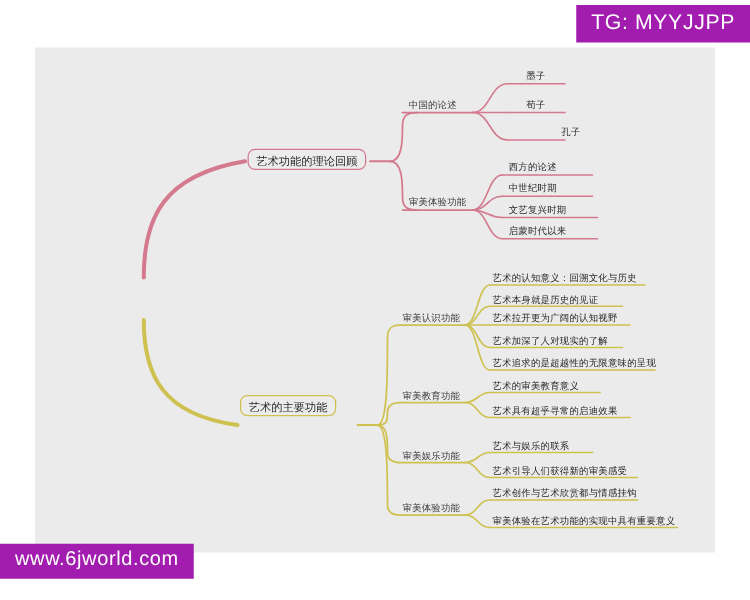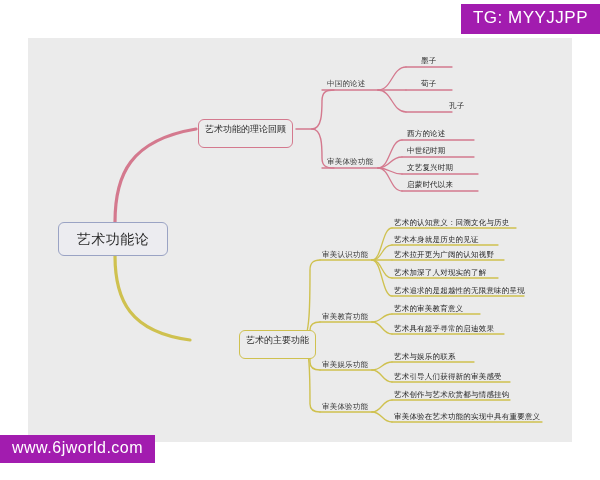--- a/index.html
+++ b/index.html
@@ -58,33 +58,32 @@
     text-align: center;
     letter-spacing: 0.5px;
   }
   .branch-node {
     border-radius: 6px;
     font-size: 9px;
     text-align: center;
     background: #ececec;
     color: #2b2b2b;
     padding: 0 6px;
-    height: 29px;
+    height: 17px;
     line-height: 18px;
   }
   .branch-red {
     left: 198px;
     top: 119px;
     border: 1px solid #d4798e;
   }
   .branch-yellow {
     left: 192px;
-    top: 330px;
+    top: 316px;
     border: 1px solid #cfc14f;
-    margin-left: 47px;
   }
 
   
   .mid-label {
     position: absolute;
     font-size: 7.5px;
     color: #3a3a3a;
     white-space: nowrap;
     letter-spacing: 0.2px;
   }
@@ -185,21 +184,20 @@
     <path d="M 392 362 L 474 362" fill="none" stroke="#cfc14f" stroke-width="1.3" stroke-linecap="round"></path>
     <path d="M 392 382 L 510 382" fill="none" stroke="#cfc14f" stroke-width="1.3" stroke-linecap="round"></path>
 
     <path d="M 320 412 L 372 412" fill="none" stroke="#cfc14f" stroke-width="1.4" stroke-linecap="round"></path>
     <path d="M 372 412 C 382 412, 382 400, 392 400" fill="none" stroke="#cfc14f" stroke-width="1.3" stroke-linecap="round"></path>
     <path d="M 372 412 C 382 412, 382 422, 392 422" fill="none" stroke="#cfc14f" stroke-width="1.3" stroke-linecap="round"></path>
     <path d="M 392 400 L 510 400" fill="none" stroke="#cfc14f" stroke-width="1.3" stroke-linecap="round"></path>
     <path d="M 392 422 L 542 422" fill="none" stroke="#cfc14f" stroke-width="1.3" stroke-linecap="round"></path>
   </svg>
 
-  <div class="node root-node">艺术功能论</div>
 
   <div class="node branch-node branch-red">艺术功能的理论回顾</div>
 
   <div class="node branch-node branch-yellow">艺术的主要功能</div>
 
   <div class="mid-label" style="left:327px; top:79px;">中国的论述</div>
   <div class="mid-label" style="left:327px; top:157px;">审美体验功能</div>
 
   <div class="leaf" style="left:421px; top:56px;">墨子</div>
   <div class="leaf" style="left:421px; top:79px;">荀子</div>

